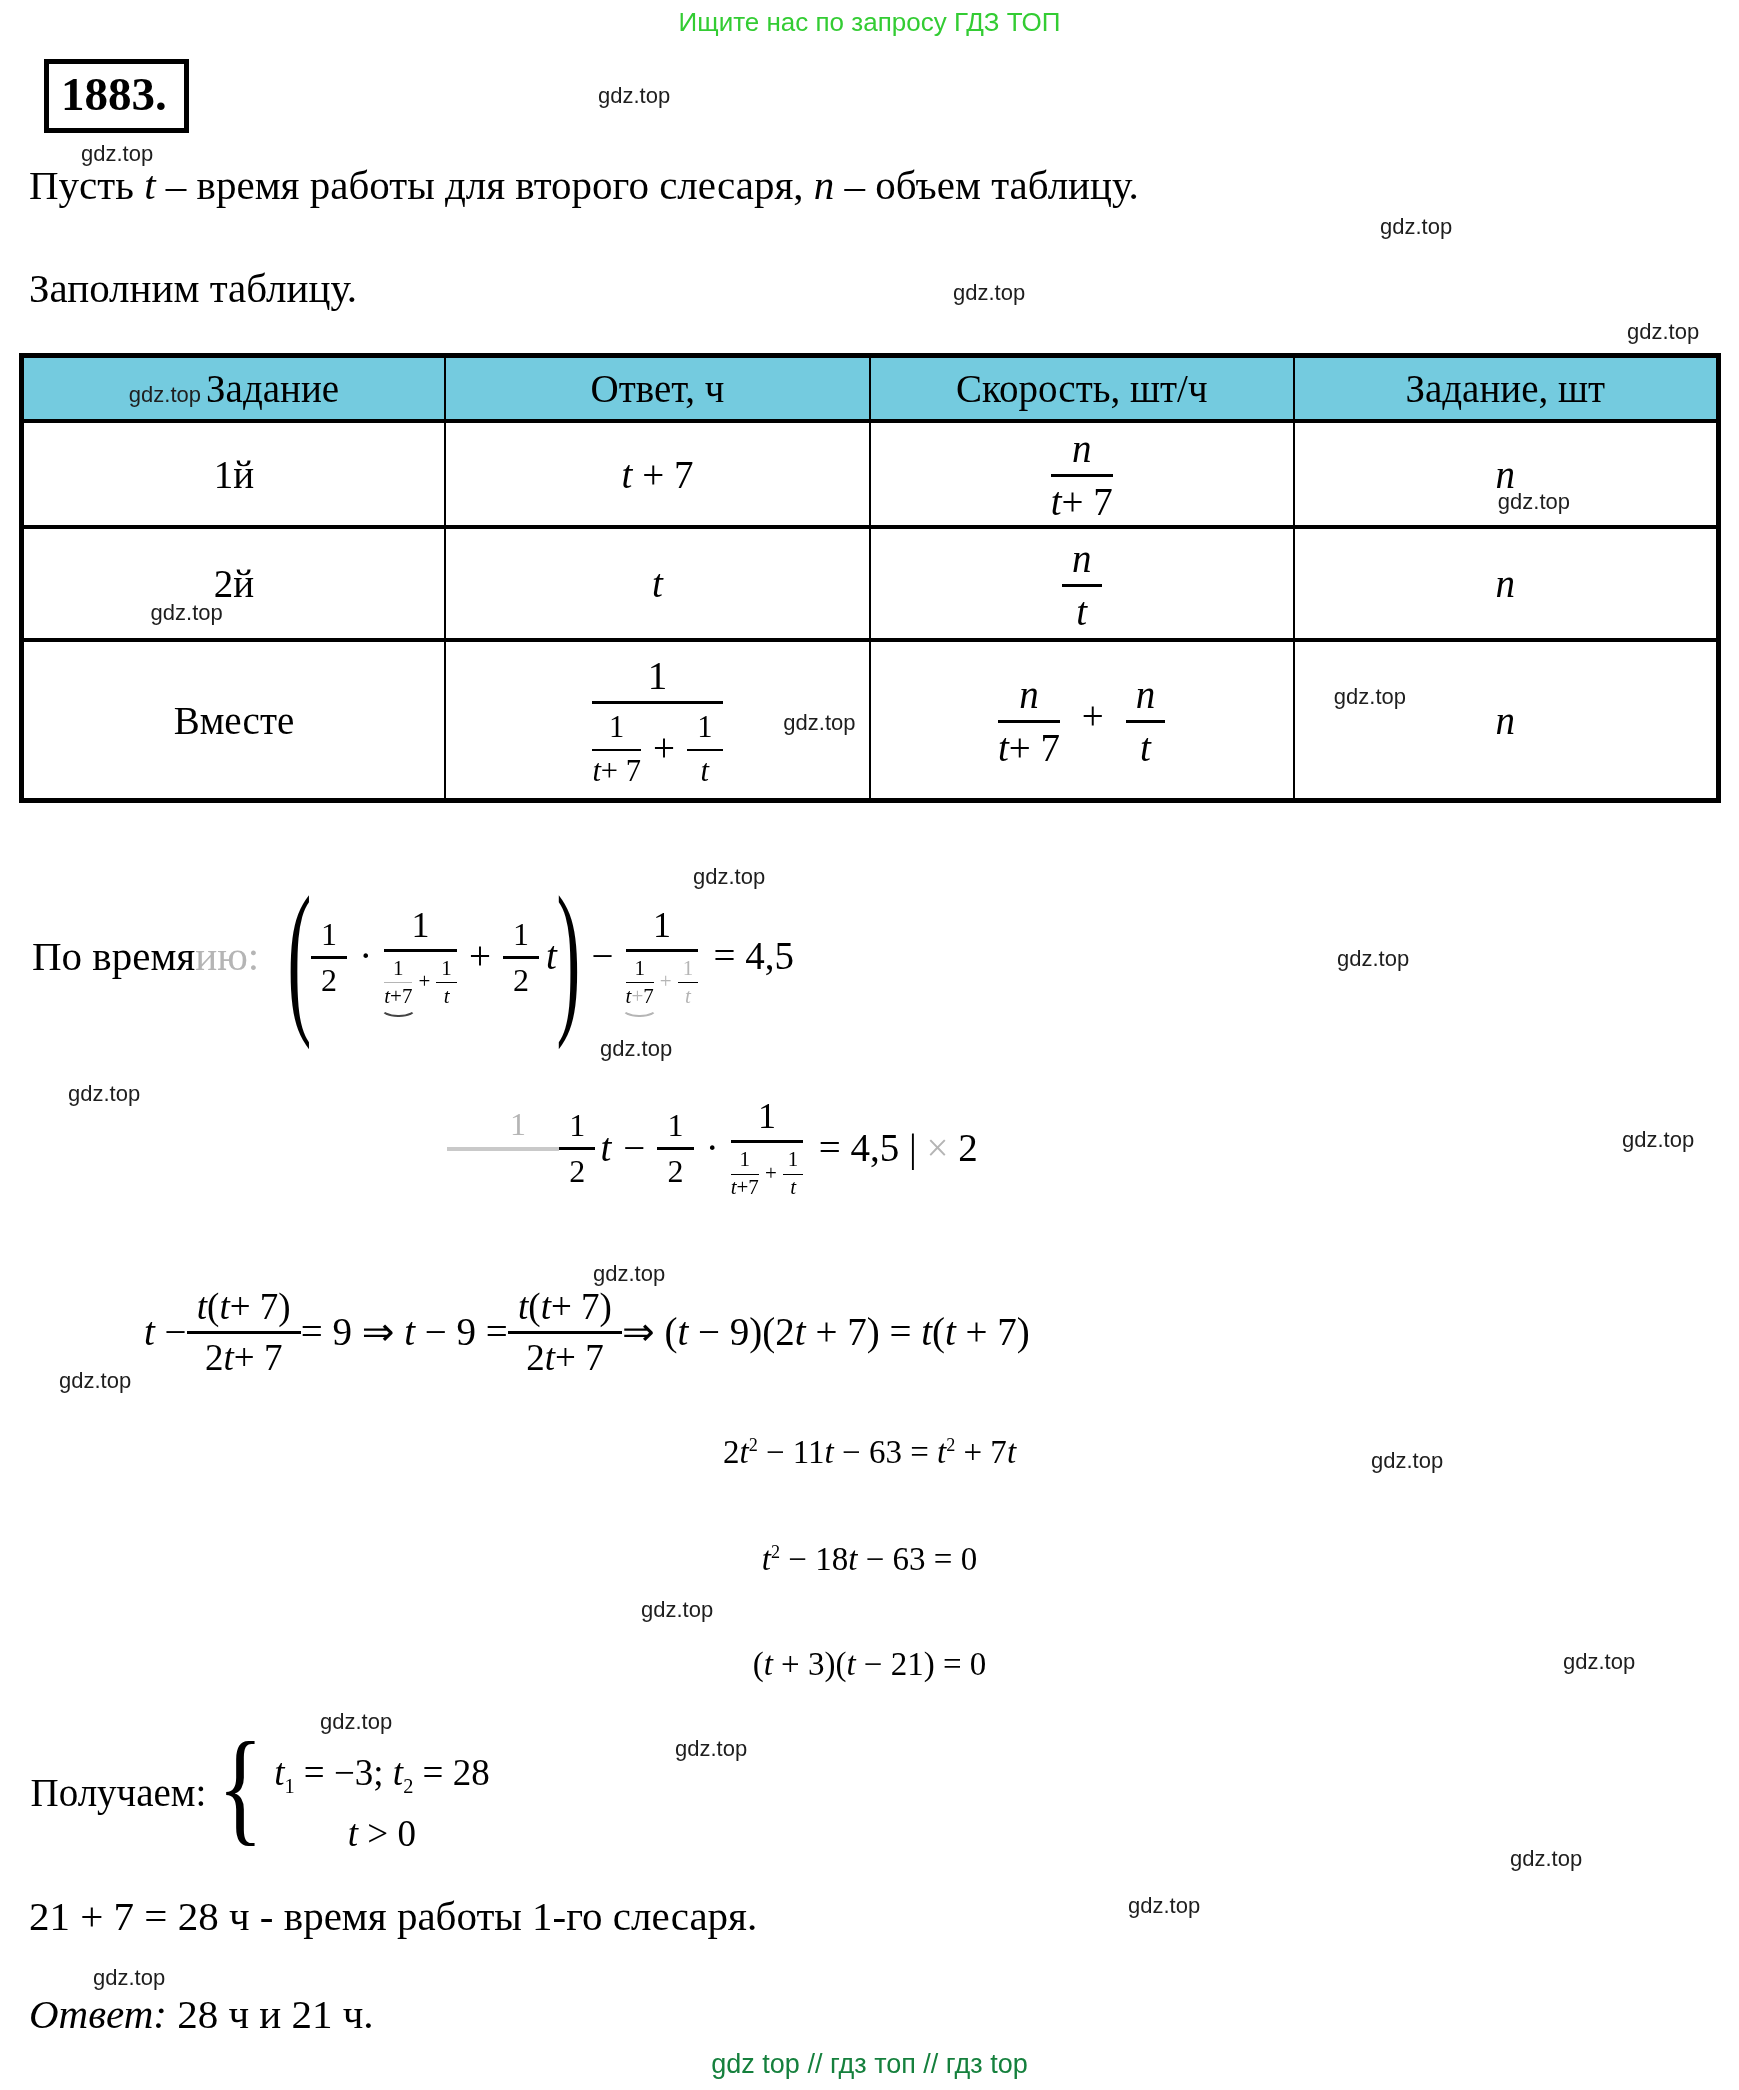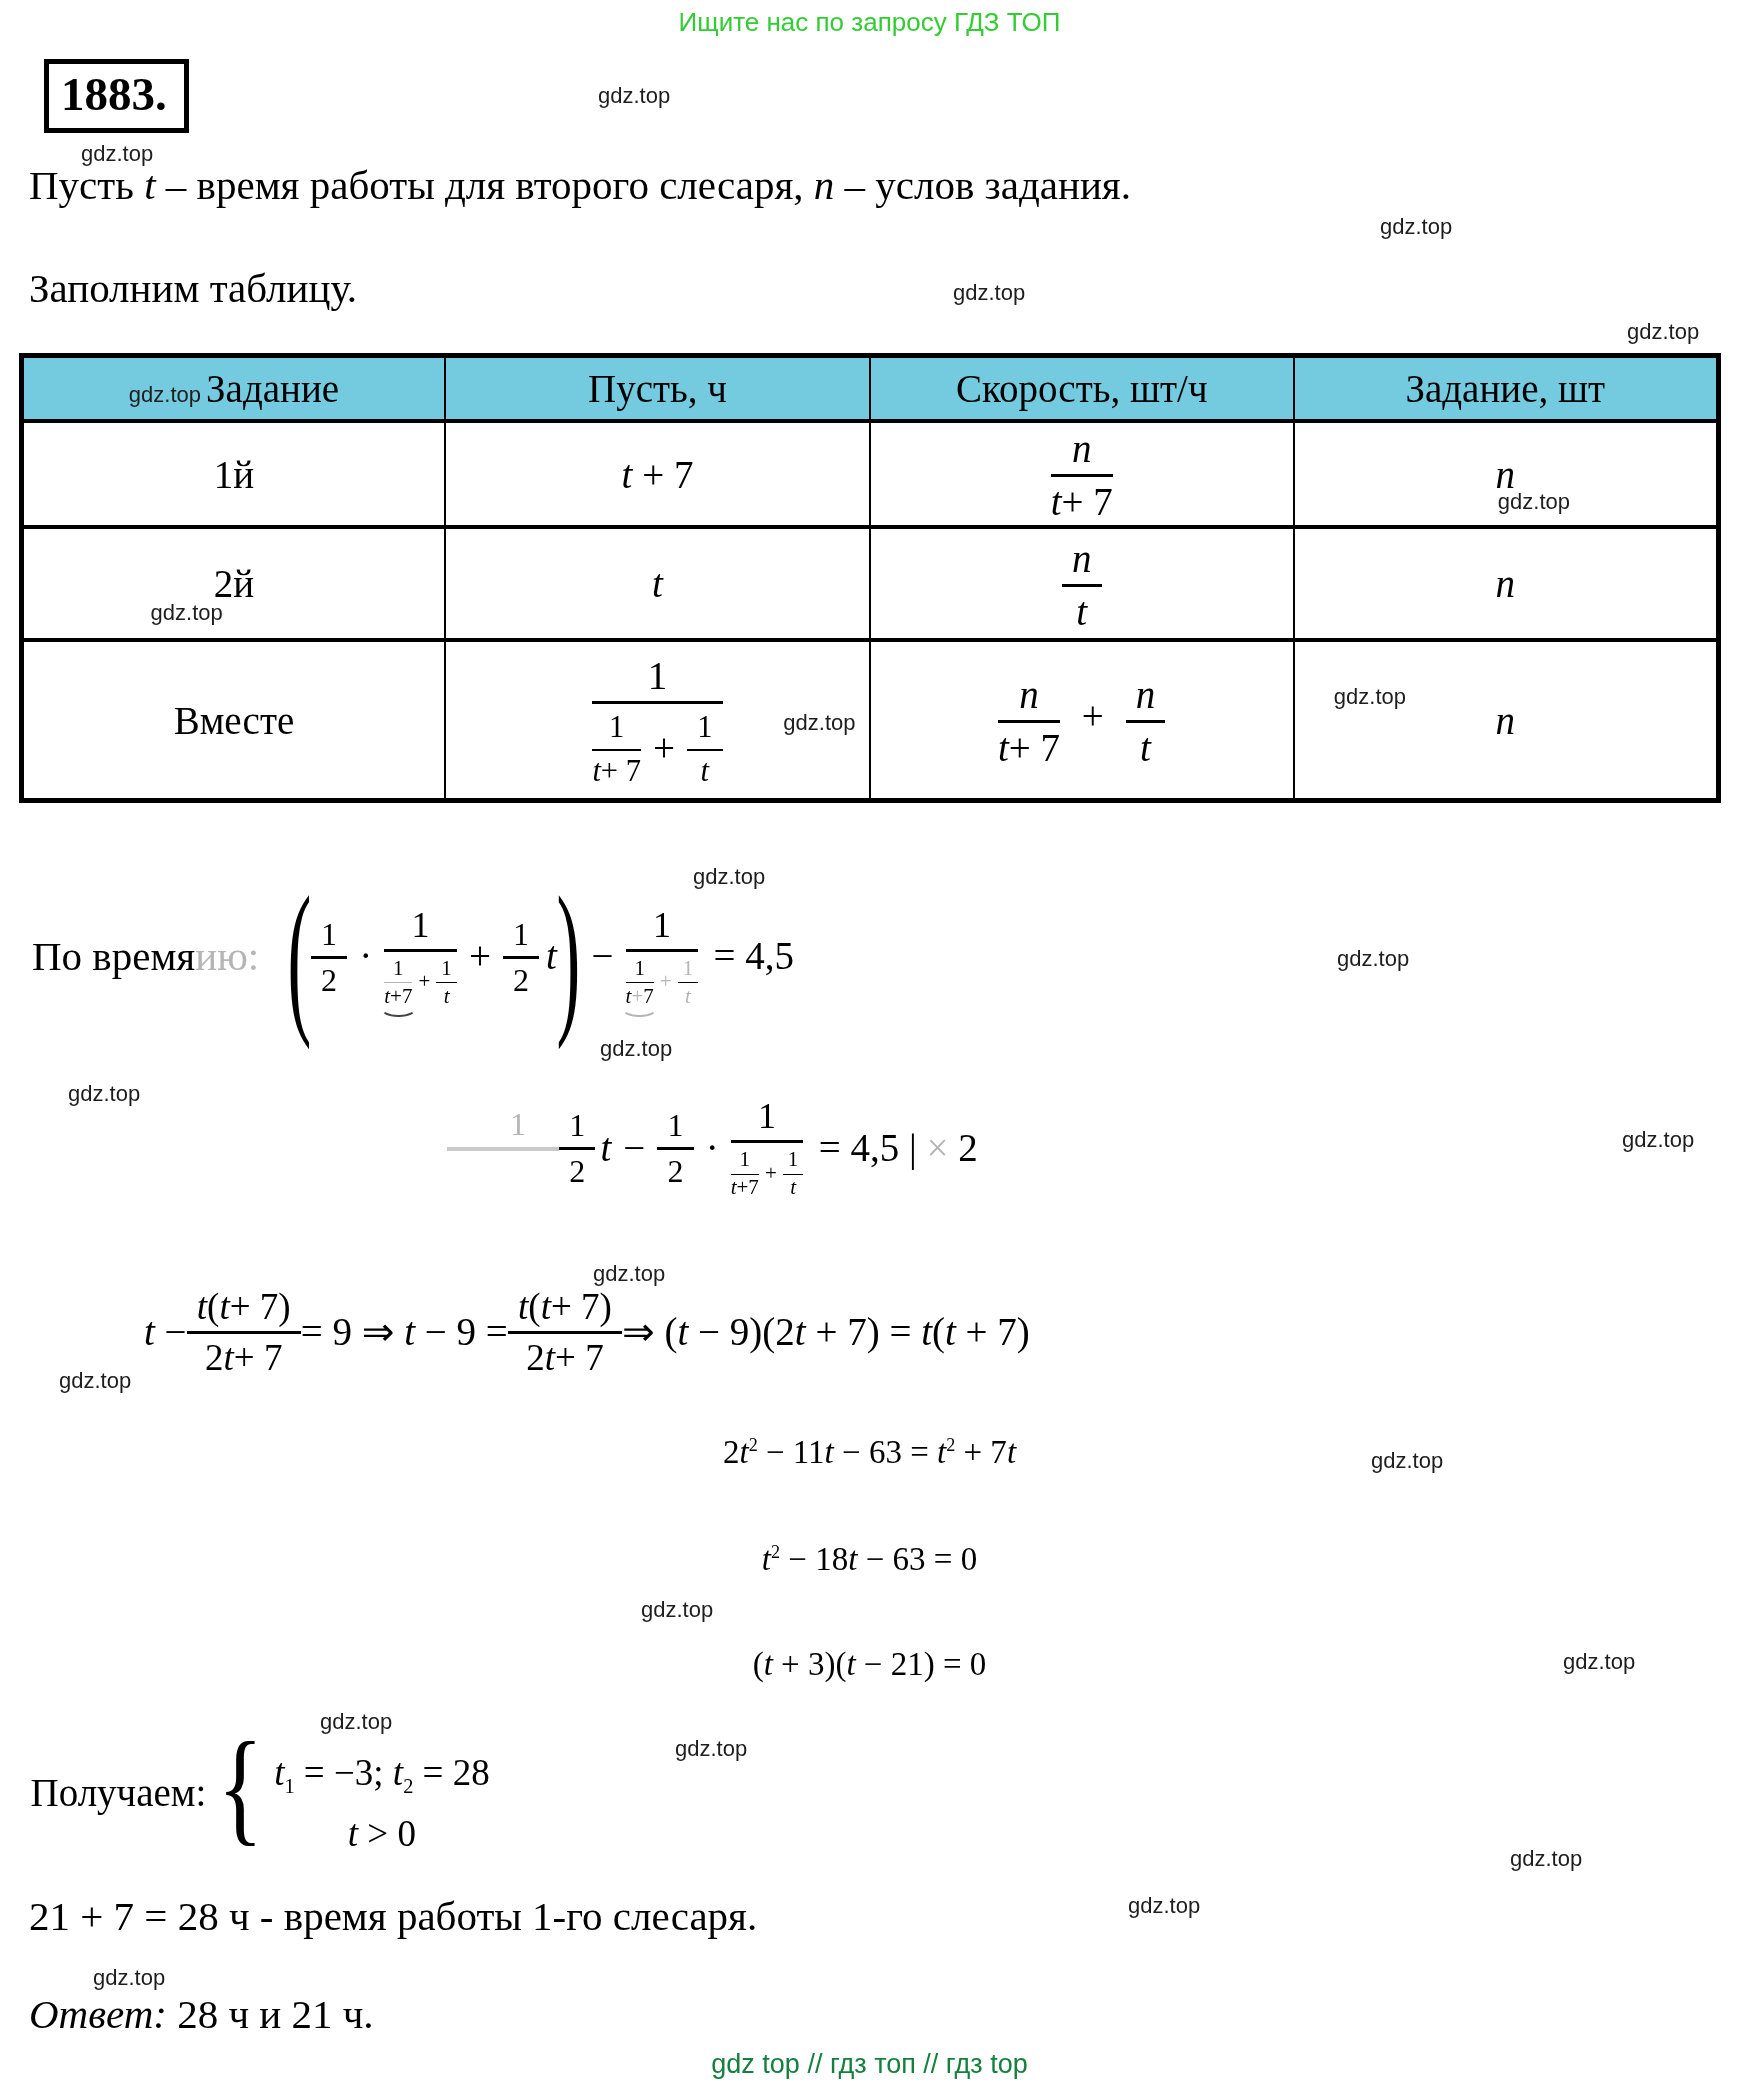--- a/index.html
+++ b/index.html
@@ -81,36 +81,36 @@
 <span class="wm" style="left:59px;top:1368px">gdz.top</span>
 <span class="wm" style="left:1371px;top:1448px">gdz.top</span>
 <span class="wm" style="left:641px;top:1597px">gdz.top</span>
 <span class="wm" style="left:1563px;top:1649px">gdz.top</span>
 <span class="wm" style="left:320px;top:1709px">gdz.top</span>
 <span class="wm" style="left:675px;top:1736px">gdz.top</span>
 <span class="wm" style="left:1510px;top:1846px">gdz.top</span>
 <span class="wm" style="left:1128px;top:1893px">gdz.top</span>
 <span class="wm" style="left:93px;top:1965px">gdz.top</span>
 
-<div class="abs txt" style="left:29px;top:161px"><span>Пусть </span><span class="it">t</span><span> – время работы для второго слесаря, </span><span class="it">n</span><span> – услов задания.</span></div>
+<div class="abs txt" style="left:29px;top:161px"><span>Пусть </span><span class="it">t</span><span> – время работы для второго слесаря, </span><span class="it">n</span><span> – объем таблицу.</span></div>
 <div class="abs txt" style="left:29px;top:264px"><span>Заполним таблицу.</span></div>
 
 <table>
   <colgroup>
       <col style="width:25%">
       <col style="width:25%">
       <col style="width:25%">
       <col style="width:25%">
     </colgroup>
   <thead>
     <tr>
       <th>
         <span class="wm-in">gdz.top</span><span>Задание</span>
       </th>
-      <th>Пусть, ч</th>
+      <th>Ответ, ч</th>
       <th>Скорость, шт/ч</th>
       <th>Задание, шт</th>
     </tr>
   </thead>
   <tbody>
     <tr class="r1">
       <td>1й</td>
       <td><span class="it">t</span><span> + 7</span></td>
       <td>
         <span class="fr">

